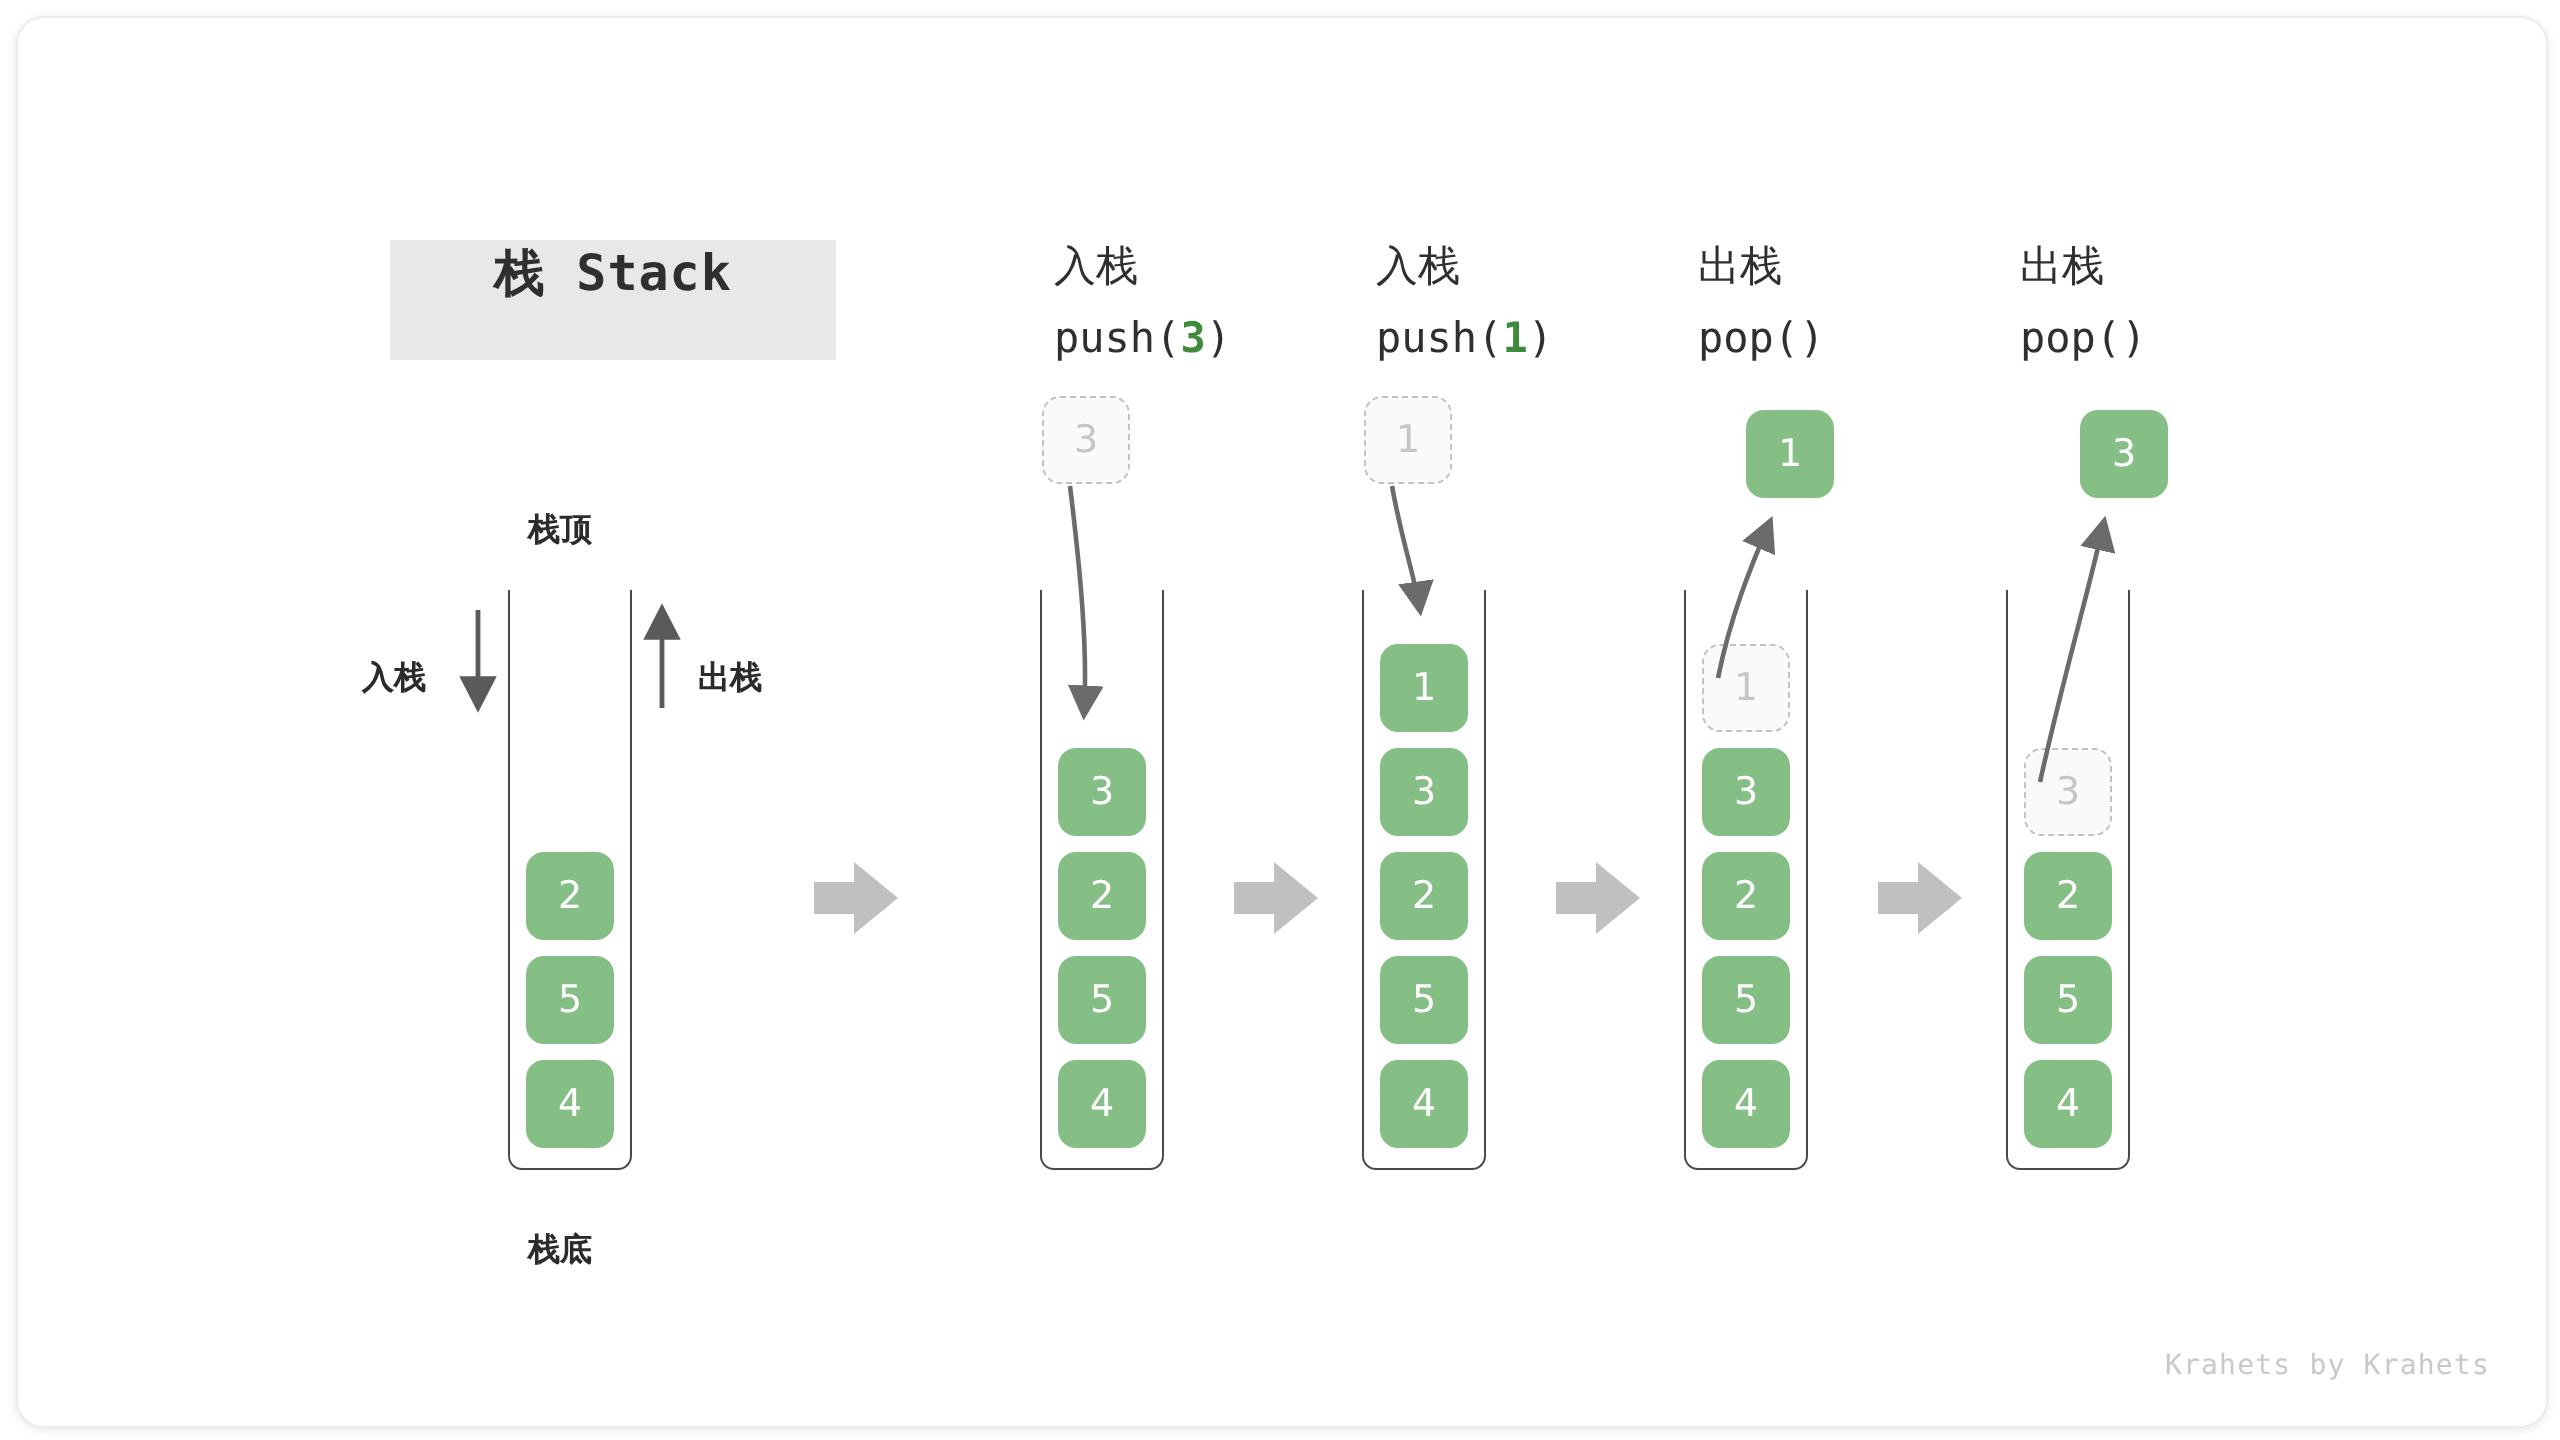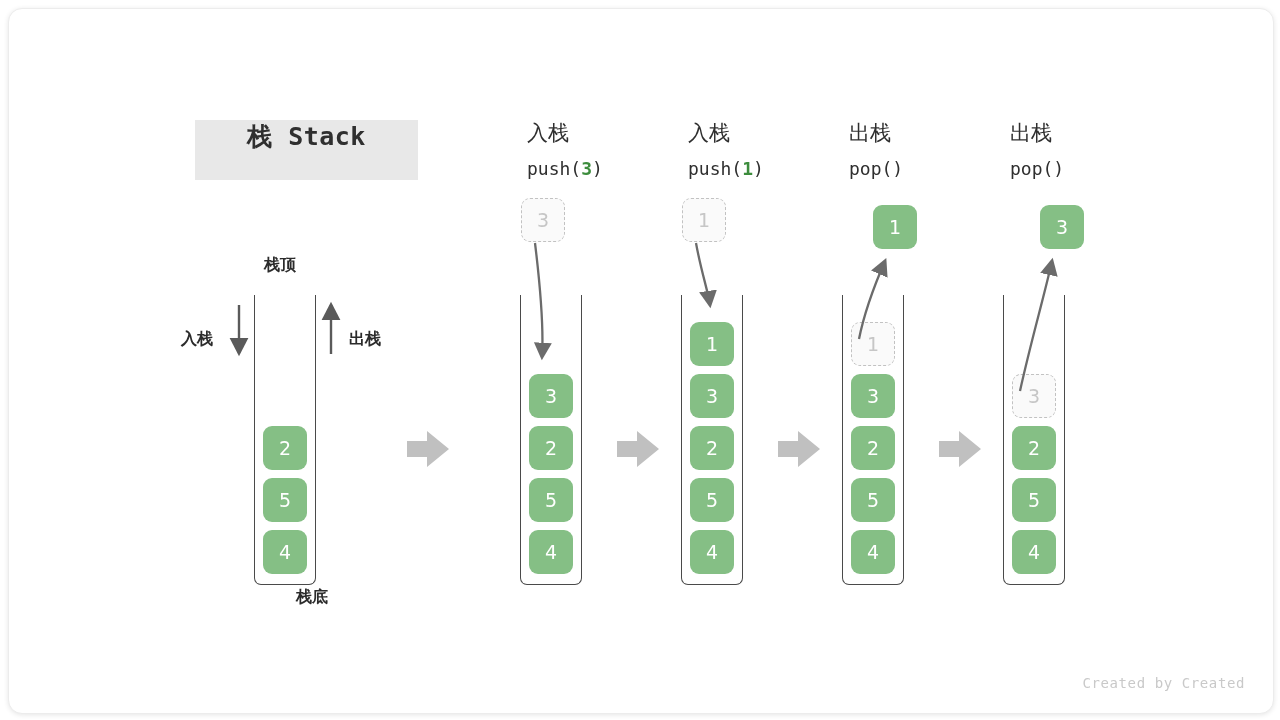--- a/index.html
+++ b/index.html
@@ -53,21 +53,21 @@
   }
   .op-label {
     font-family: "DejaVu Sans", "Liberation Sans", sans-serif;
     font-size: 21px;
     color: #2f2f2f;
     line-height: 36px;
     white-space: nowrap;
   }
   .op-label .mono {
     font-family: "DejaVu Sans Mono", "Liberation Mono", monospace;
-    font-size: 18px;
+    font-size: 21px;
   }
   .op-label .arg {
     color: #3c8c3c;
     font-weight: bold;
   }
 
   
   .stack-frame {
     width: 62px;
     height: 290px;
@@ -123,21 +123,21 @@
 <body>
 
 <div id="canvas">
 
   <div class="abs" id="title-chip">
     <span class="t">栈 Stack</span>
   </div>
 
   <div class="abs cn-label" style="left:255px; top:246px;">栈顶</div>
 
-  <div class="abs cn-label" style="left:255px; top:578px;margin-left:32px;">栈底</div>
+  <div class="abs cn-label" style="left:255px; top:606px;">栈底</div>
 
   <div class="abs cn-label" style="left:172px; top:320px;">入栈</div>
 
   <div class="abs cn-label" style="left:340px; top:320px;">出栈</div>
 
   <div class="abs op-label" style="left:518px; top:106px;">
     <div>入栈</div>
     <div class="mono"><span>push(</span><span class="arg">3</span><span>)</span></div>
   </div>
 
@@ -233,15 +233,15 @@
       <path d="M608,432 L628,432 L628,422 L650,440 L628,458 L628,448 L608,448 z" fill="#c0c0c0"></path>
     </g>
     <g>
       <path d="M769,432 L789,432 L789,422 L811,440 L789,458 L789,448 L769,448 z" fill="#c0c0c0"></path>
     </g>
     <g>
       <path d="M930,432 L950,432 L950,422 L972,440 L950,458 L950,448 L930,448 z" fill="#c0c0c0"></path>
     </g>
   </svg>
 
-  <div class="abs" id="footer">Created by Created</div>
+  <div class="abs" id="footer">Krahets by Krahets</div>
 
 </div>
 
 </body></html>

